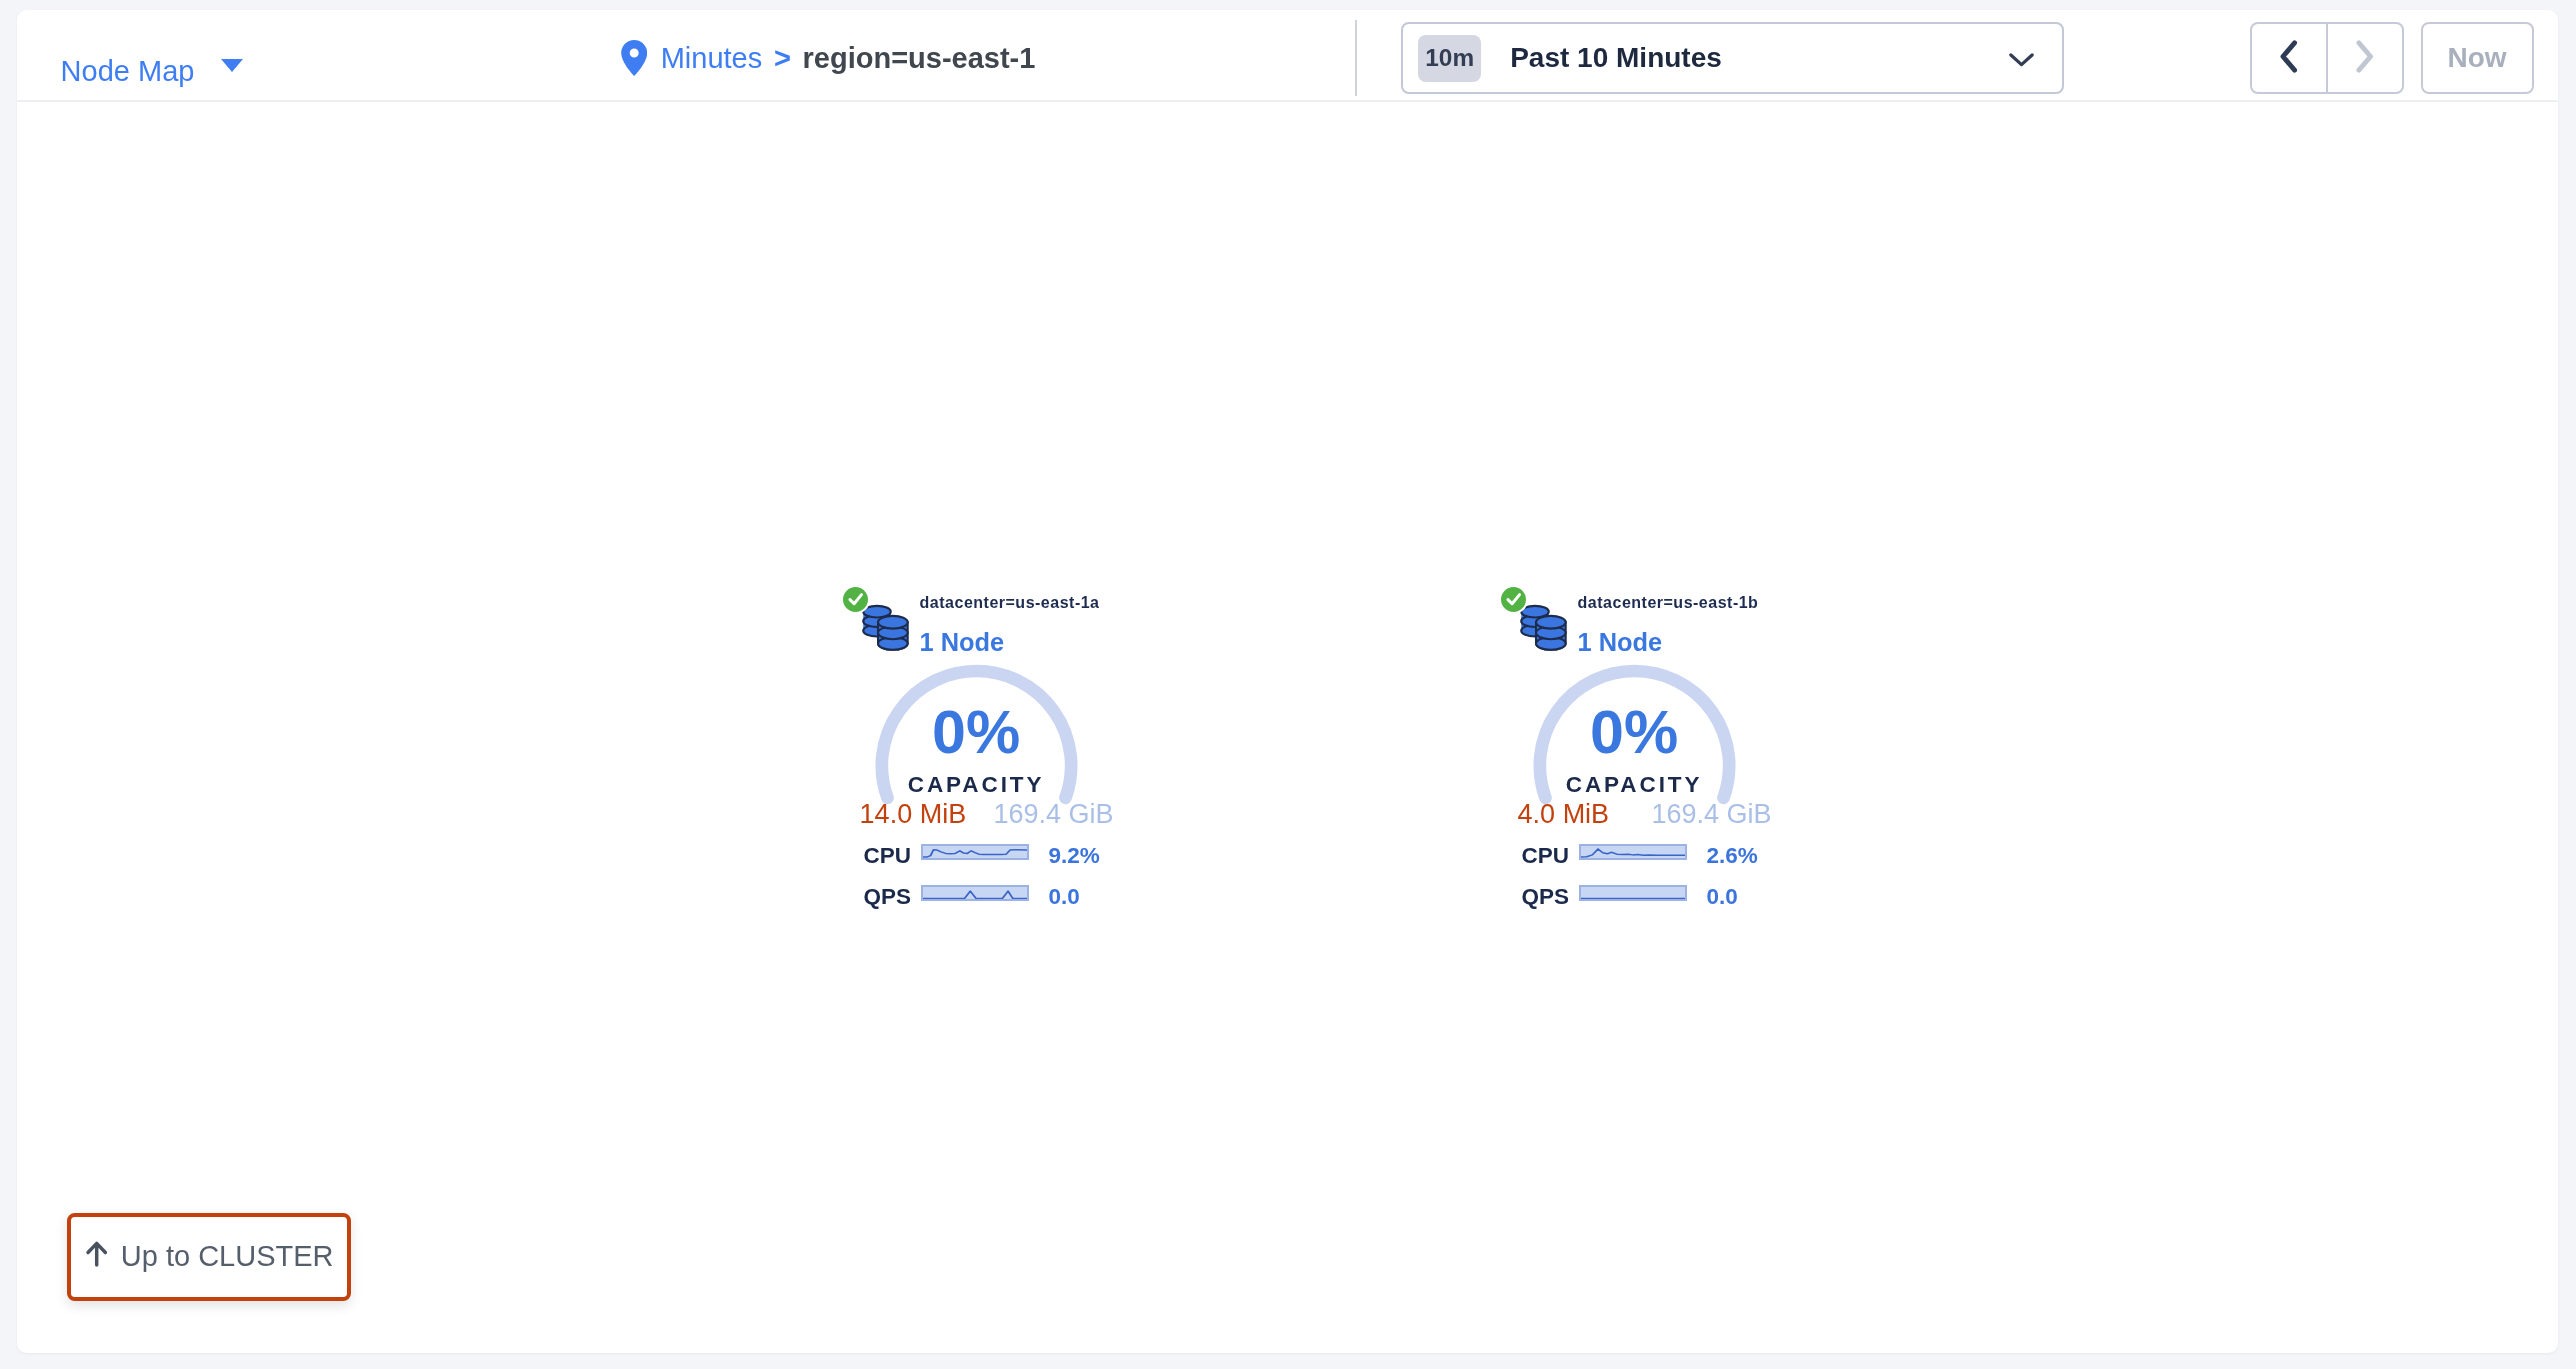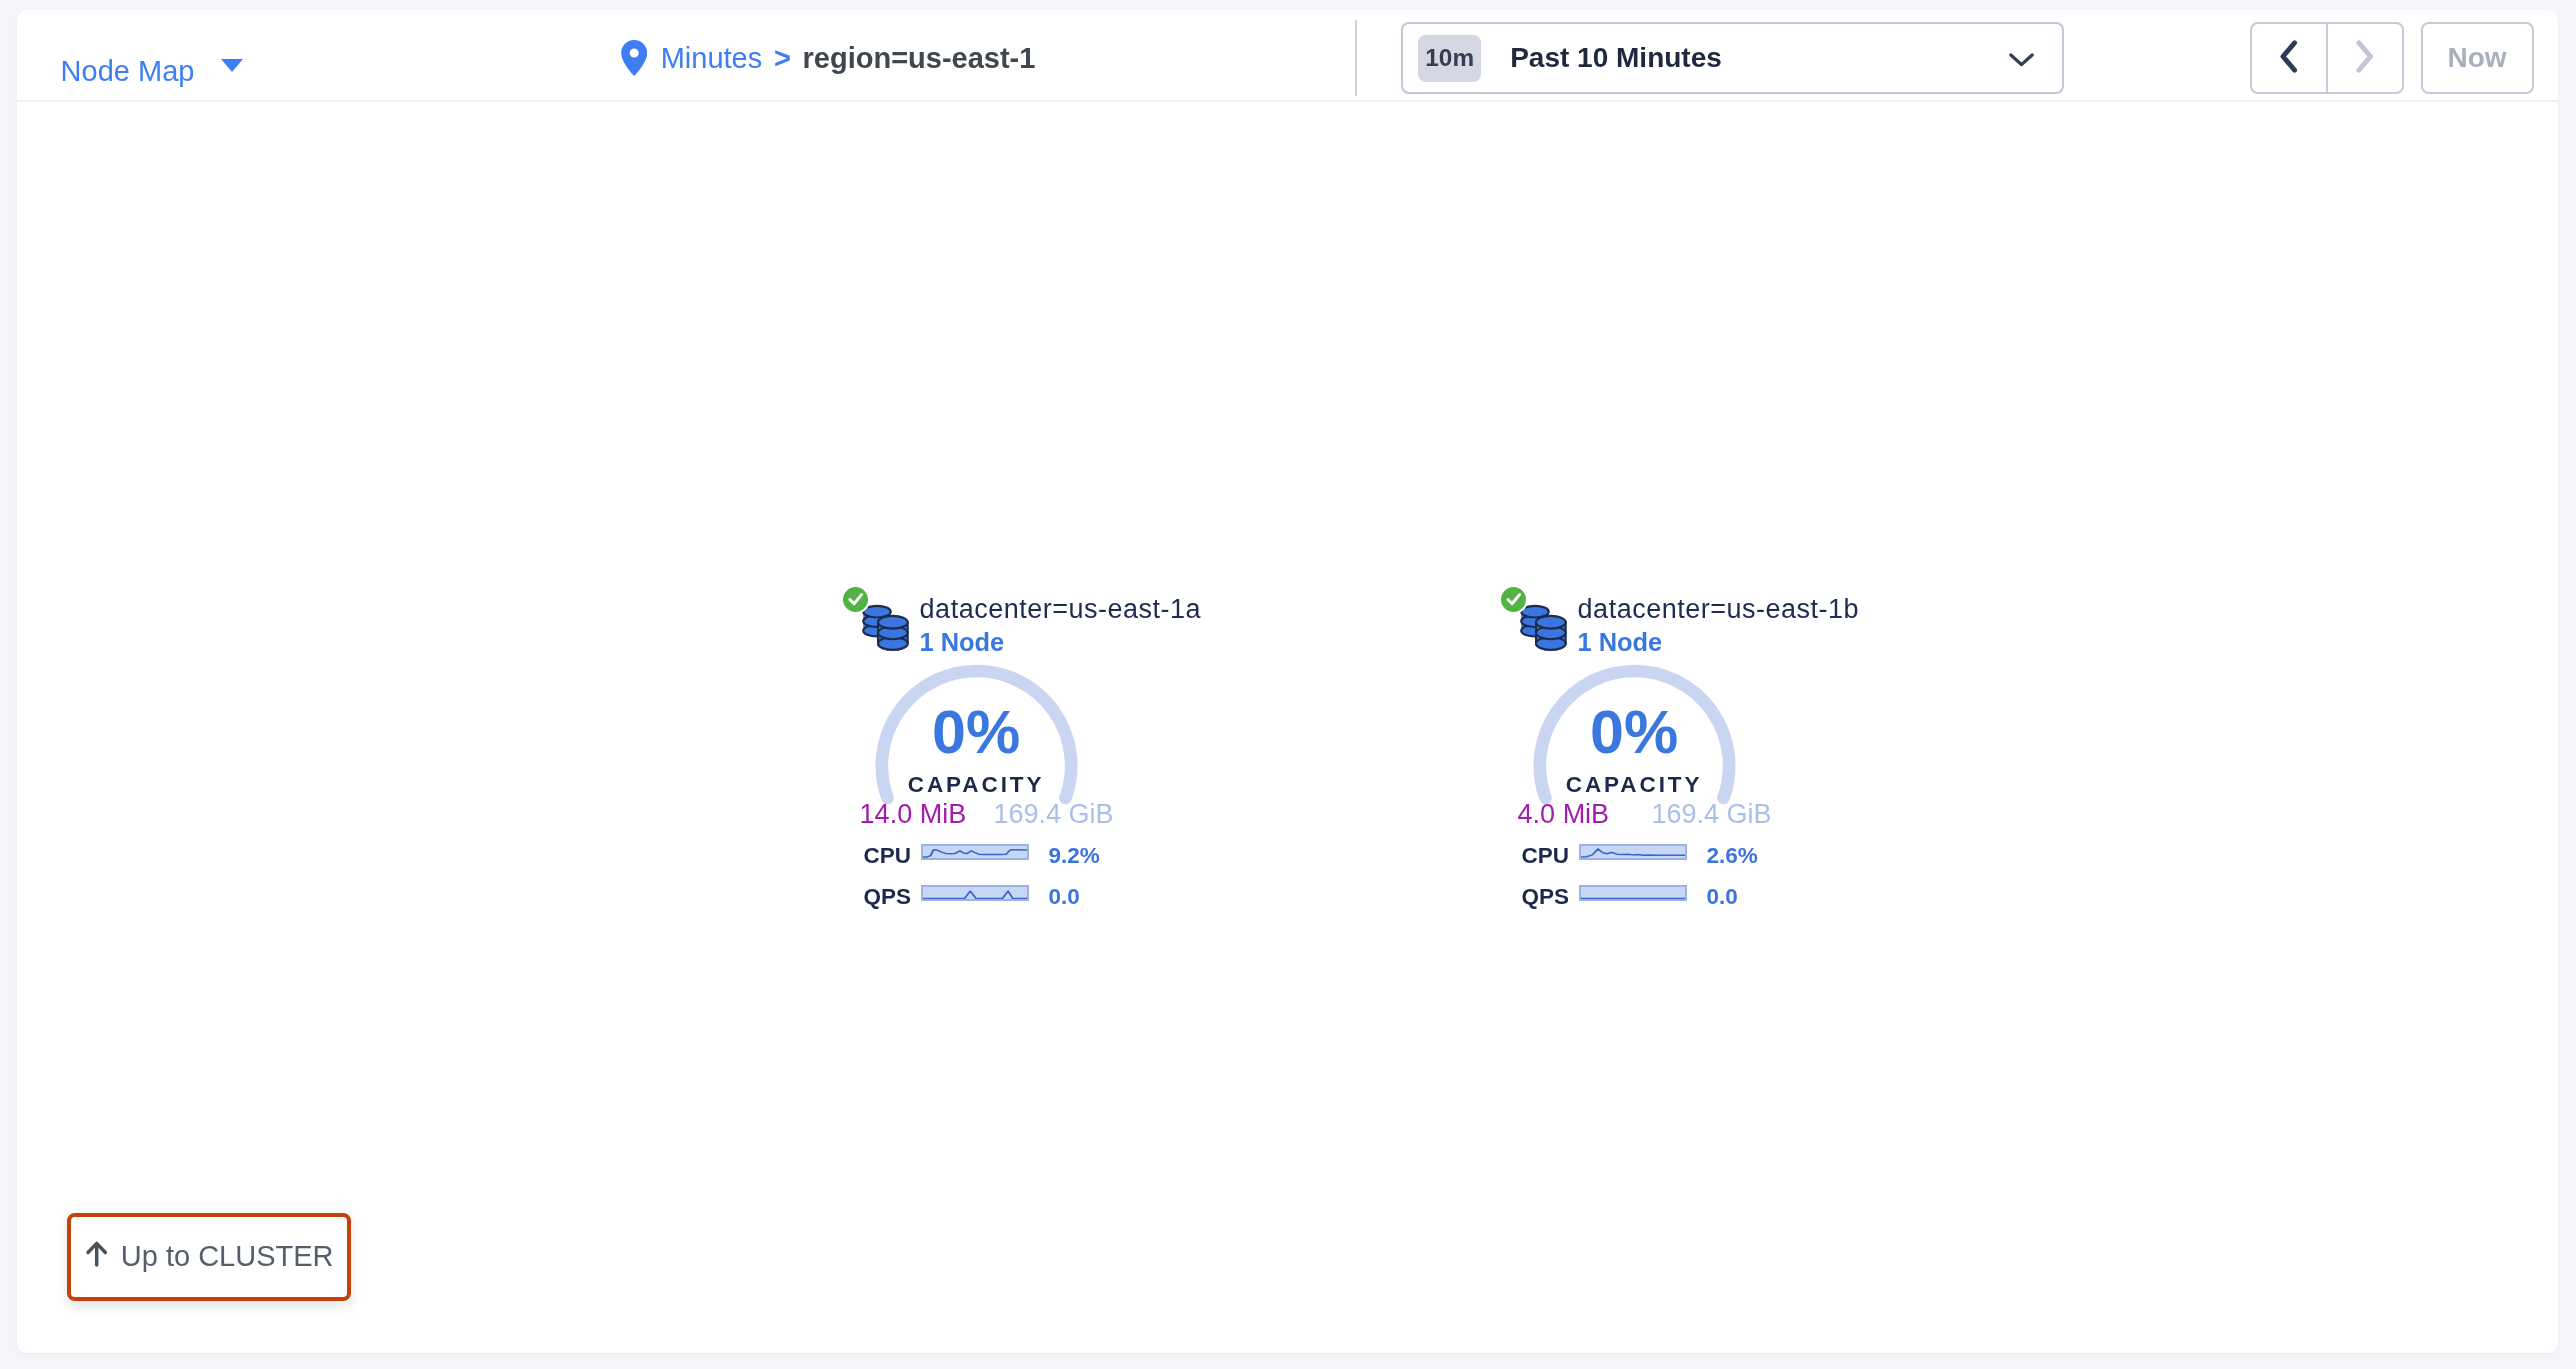--- a/index.html
+++ b/index.html
@@ -53,32 +53,32 @@
     font-family:"Liberation Sans", sans-serif; cursor:default; }
 
   
   .dc { position:absolute; top:565px; width:313px; height:333px; cursor:pointer; }
   .dc-a { left:805px; }
   .dc-b { left:1463px; }
   .dc-check { position:absolute; left:19.6px; top:9.8px; width:29px; height:29px;
     border-radius:50%; background:#52b244; border:2px solid #fff;
     display:flex; align-items:center; justify-content:center; z-index:2; }
   .dc-icon { position:absolute; left:37px; top:25.4px; }
-  .dc-title { position:absolute; left:98px; top:19.6px; font-size:27px; font-weight:400;
+  .dc-title { position:absolute; left:98px; top:19.6px; font-size:16px; font-weight:700;
     letter-spacing:0.5px; color:#1d2c50; white-space:nowrap; }
   .dc-sub { position:absolute; left:98px; top:53px; font-size:25.4px; font-weight:700;
     color:#3a77de; }
   .dc-arc { position:absolute; left:53px; top:89px; }
   .dc-pct { position:absolute; left:53px; top:127px; width:203px; text-align:center;
     font-size:61px; line-height:61px; font-weight:700; color:#3a77de; }
   .dc-cap { position:absolute; left:53px; top:197px; width:203px; text-align:center;
     font-size:22.5px; font-weight:700; letter-spacing:2.9px; color:#1b2a4a; }
   .dc-minmax { position:absolute; left:38px; top:224px; width:254px;
     display:flex; justify-content:space-between; font-size:27px; line-height:31px; }
-  .dc-min { color:#a21caf; }
+  .dc-min { color:#c2410c; }
   .dc-max { color:#a9bfe8; }
   .stat { position:absolute; left:0; width:313px; height:25.4px; }
   .stat1 { top:268px; }
   .stat2 { top:309px; }
   .stat-label { position:absolute; left:42px; top:0; font-size:22.5px; font-weight:700;
     color:#1b2a4a; }
   .spark { position:absolute; left:99px; top:1px; background:#c7d6f3;
     border:2px solid #9cb2e4; display:block; }
   .stat-value { position:absolute; left:227px; top:0; font-size:22.5px; font-weight:700;
     color:#3a74dc; }

